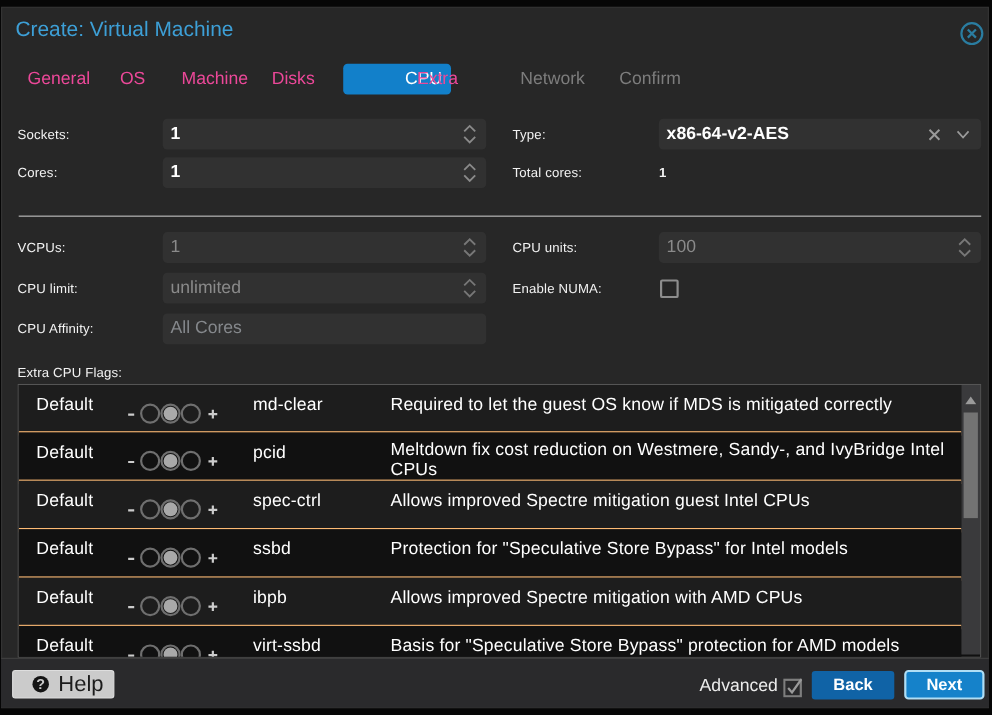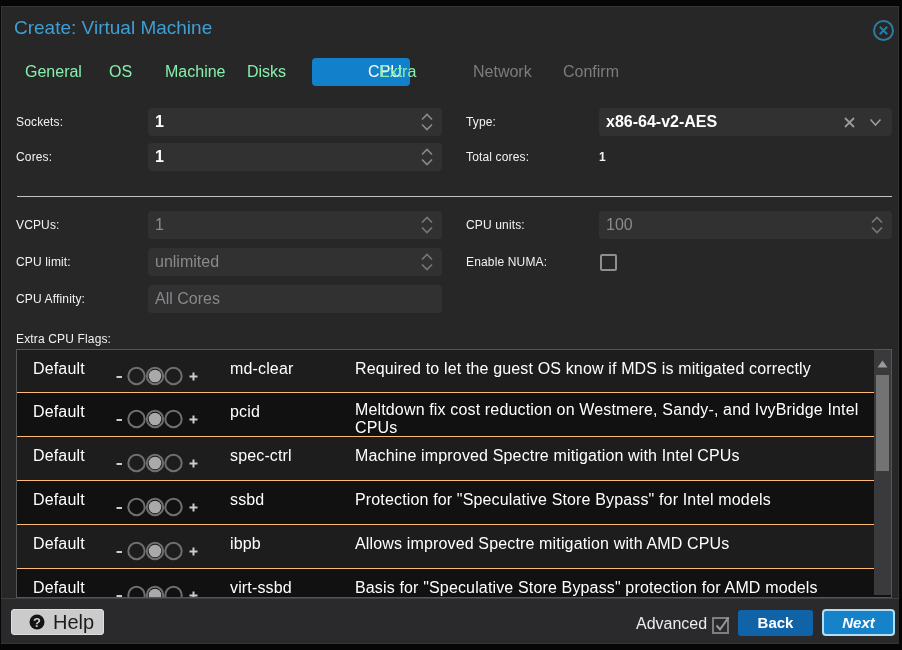--- a/index.html
+++ b/index.html
@@ -1,20 +1,20 @@
 <!DOCTYPE html>
 <html><head>
 <meta charset="utf-8">
 <style>
   html,body{margin:0;padding:0;}
   body{width:902px;height:650px;background:#060606;font-family:"Liberation Sans",sans-serif;overflow:hidden;position:relative;}
   .dlg{position:absolute;left:1px;top:6px;width:898px;height:638px;background:#272727;box-shadow:inset 0 0 0 1px #353535;}
   .abs{position:absolute;}
   .title{left:13px;top:11px;font-size:19px;color:#3d9fd6;}
-  .tab{top:52px;height:28px;line-height:28px;font-size:16px;color:#86efac;}
+  .tab{top:52px;height:28px;line-height:28px;font-size:16px;color:#ec4899;}
   .tab.dis{color:#7d7d7d;text-align:center;}
   .tabact{left:311px;top:52px;width:50px;height:28px;background:#1280ca;border-radius:4px;color:#fff;text-align:center;line-height:28px;font-size:16px;padding-left:48px;}
   .lbl{font-size:12px;color:#f2f2f2;letter-spacing:0.15px;}
   .lbl.b{font-weight:bold;}
   .fld{background:#313131;border-radius:4px;height:28px;font-size:16px;line-height:28px;color:#fff;}
   .fld .v{position:absolute;left:7px;top:0;font-weight:bold;}
   .fld .v.dim{color:#8a8a8a;font-weight:normal;}
   .spin{position:absolute;right:9px;top:5px;}
   .sep{left:16px;top:190px;width:875px;height:1px;background:#c4c4c4;}
   .grid{left:15px;top:343px;width:874px;height:247px;border:1px solid #555;background:#101010;overflow:hidden;}
@@ -133,21 +133,21 @@
         <circle cx="24.5" cy="11" r="8.2" fill="none" stroke="#6f6f6f" stroke-width="2"></circle>
         <circle cx="43" cy="11" r="8.2" fill="none" stroke="#6f6f6f" stroke-width="2"></circle>
         <circle cx="43" cy="11" r="6.3" fill="#a9a9a9"></circle>
         <circle cx="61.5" cy="11" r="8.2" fill="none" stroke="#6f6f6f" stroke-width="2"></circle>
         <path d="M77.5 11.5 L85.5 11.5 M81.5 7.5 L81.5 15.5" stroke="#cccccc" stroke-width="2"></path>
       </svg>
     </div>
     <div class="grow odd" style="top:87px">
       <div class="gtxt" style="left:16px">Default</div>
       <div class="gtxt" style="left:213px">spec-ctrl</div>
-      <div class="gtxt" style="left:338px">Machine improved Spectre mitigation with Intel CPUs</div>
+      <div class="gtxt" style="left:338px">Allows improved Spectre mitigation guest Intel CPUs</div>
       <svg class="abs" style="left:95px;top:15px" width="92" height="22" viewBox="0 0 92 22">
         <path d="M4.5 12 L10 12" stroke="#cccccc" stroke-width="2"></path>
         <circle cx="24.5" cy="11" r="8.2" fill="none" stroke="#6f6f6f" stroke-width="2"></circle>
         <circle cx="43" cy="11" r="8.2" fill="none" stroke="#6f6f6f" stroke-width="2"></circle>
         <circle cx="43" cy="11" r="6.3" fill="#a9a9a9"></circle>
         <circle cx="61.5" cy="11" r="8.2" fill="none" stroke="#6f6f6f" stroke-width="2"></circle>
         <path d="M77.5 11.5 L85.5 11.5 M81.5 7.5 L81.5 15.5" stroke="#cccccc" stroke-width="2"></path>
       </svg>
     </div>
     <div class="grow even" style="top:131px">
@@ -204,15 +204,15 @@
         <text x="8" y="12.5" font-size="13" font-weight="bold" fill="#cbcbcb" text-anchor="middle" font-family="Liberation Sans,sans-serif">?</text>
       </svg>
       <span class="abs" style="left:41px;top:0;line-height:24px;font-size:20px;color:#1c1c1c;">Help</span>
     </div>
     <div class="abs" style="left:635px;top:2px;height:45px;line-height:45px;font-size:16px;color:#ececec;">Advanced</div>
     <svg class="abs" style="left:711px;top:17px" width="20" height="18" viewBox="0 0 20 18">
       <rect x="1" y="2" width="15" height="15" fill="none" stroke="#7e7e7e" stroke-width="2"></rect>
       <path d="M4.5 9.5 L8 13.5 L16.5 1.5" fill="none" stroke="#9a9a9a" stroke-width="2"></path>
     </svg>
     <div class="btn" style="left:737px;top:11px;width:75px;height:26px;line-height:26px;background:#1063a6;border-radius:3px;">Back</div>
-    <div class="btn" style="left:821px;top:10px;width:69px;height:23px;line-height:23px;background:#1582ca;border:2px solid #afdef5;border-radius:4px;font-style:italic;">Next</div>
+    <div class="btn" style="left:821px;top:10px;width:69px;height:23px;line-height:23px;background:#1582ca;border:2px solid #afdef5;border-radius:4px;">Next</div>
   </div>
 </div>
 
 </body></html>

